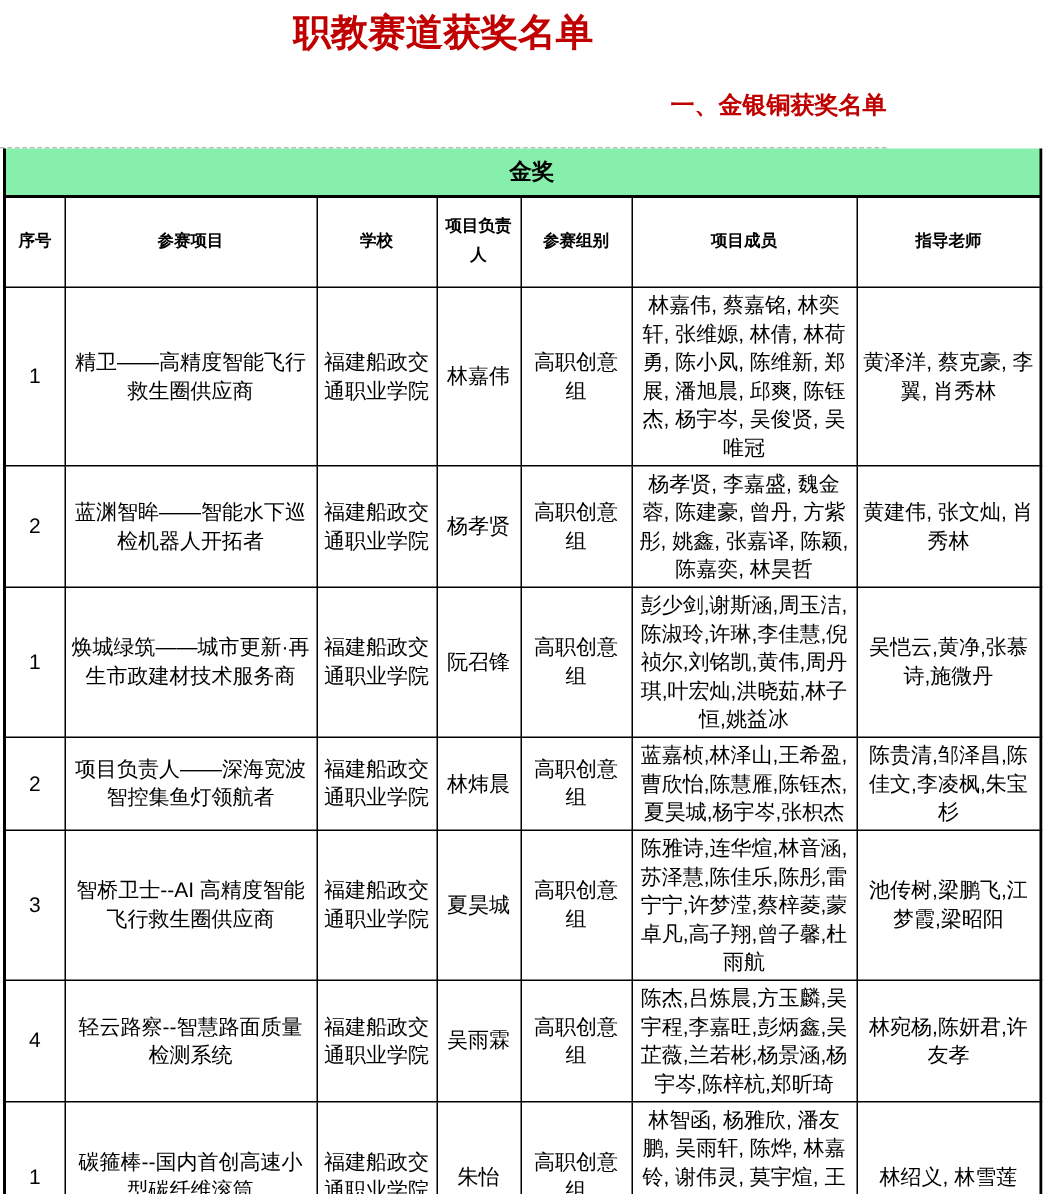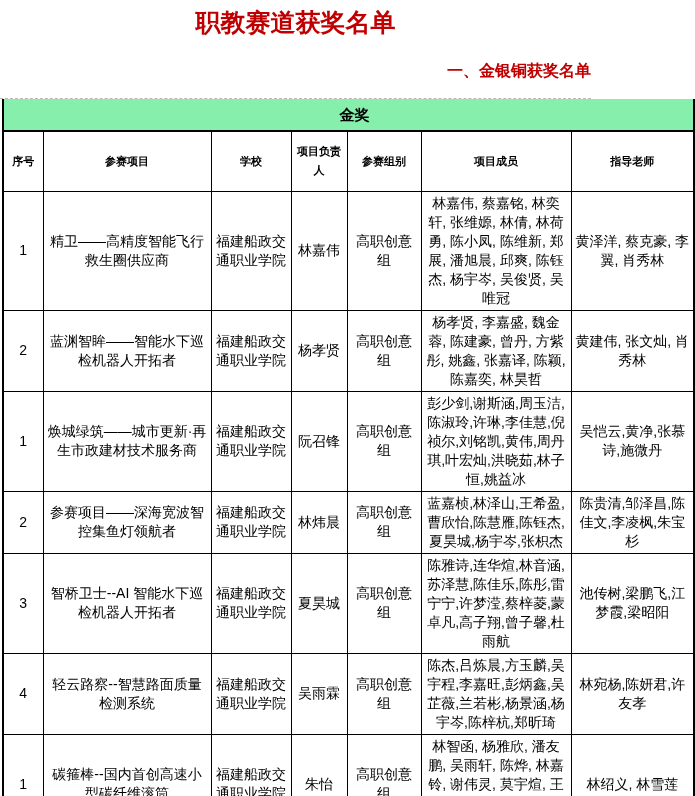--- a/index.html
+++ b/index.html
@@ -104,31 +104,31 @@
       <td class="cell-project">焕城绿筑——城市更新·再生市政建材技术服务商</td>
       <td>福建船政交通职业学院</td>
       <td>阮召锋</td>
       <td>高职创意组</td>
       <td>彭少剑,谢斯涵,周玉洁,陈淑玲,许琳,李佳慧,倪祯尔,刘铭凯,黄伟,周丹琪,叶宏灿,洪晓茹,林子恒,姚益冰</td>
       <td>吴恺云,黄净,张慕诗,施微丹</td>
     </tr>
 
     <tr style="height:58px">
       <td>2</td>
-      <td class="cell-project">参赛项目——深海宽波智控集鱼灯领航者</td>
+      <td class="cell-project">项目负责人——深海宽波智控集鱼灯领航者</td>
       <td>福建船政交通职业学院</td>
       <td>林炜晨</td>
       <td>高职创意组</td>
       <td>蓝嘉桢,林泽山,王希盈,曹欣怡,陈慧雁,陈钰杰,夏昊城,杨宇岑,张枳杰</td>
       <td>陈贵清,邹泽昌,陈佳文,李凌枫,朱宝杉</td>
     </tr>
 
     <tr style="height:72px">
       <td>3</td>
-      <td class="cell-project">智桥卫士--AI 智能水下巡检机器人开拓者</td>
+      <td class="cell-project">智桥卫士--AI 高精度智能飞行救生圈供应商</td>
       <td>福建船政交通职业学院</td>
       <td>夏昊城</td>
       <td>高职创意组</td>
       <td>陈雅诗,连华煊,林音涵,苏泽慧,陈佳乐,陈彤,雷宁宁,许梦滢,蔡梓菱,蒙卓凡,高子翔,曾子馨,杜雨航</td>
       <td>池传树,梁鹏飞,江梦霞,梁昭阳</td>
     </tr>
 
     <tr style="height:78px">
       <td>4</td>
       <td class="cell-project">轻云路察--智慧路面质量检测系统</td>

